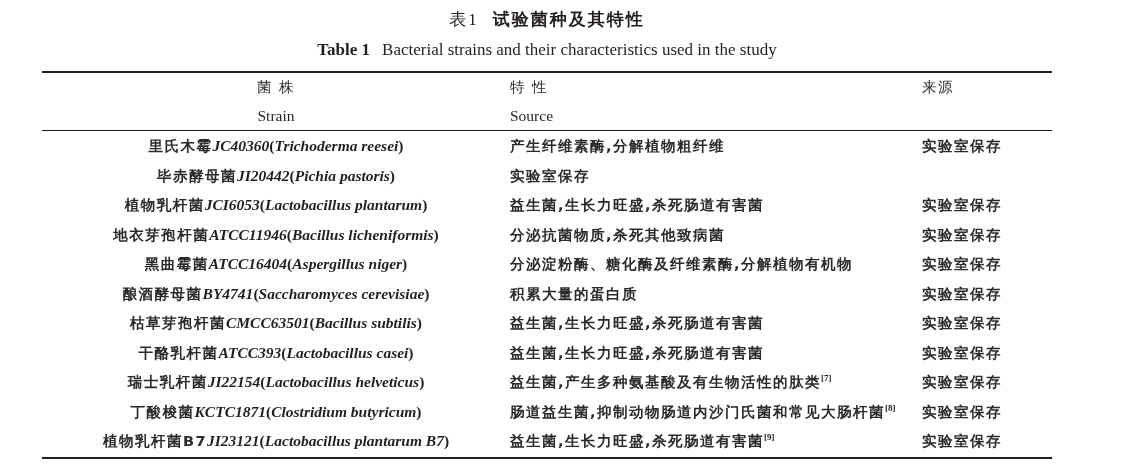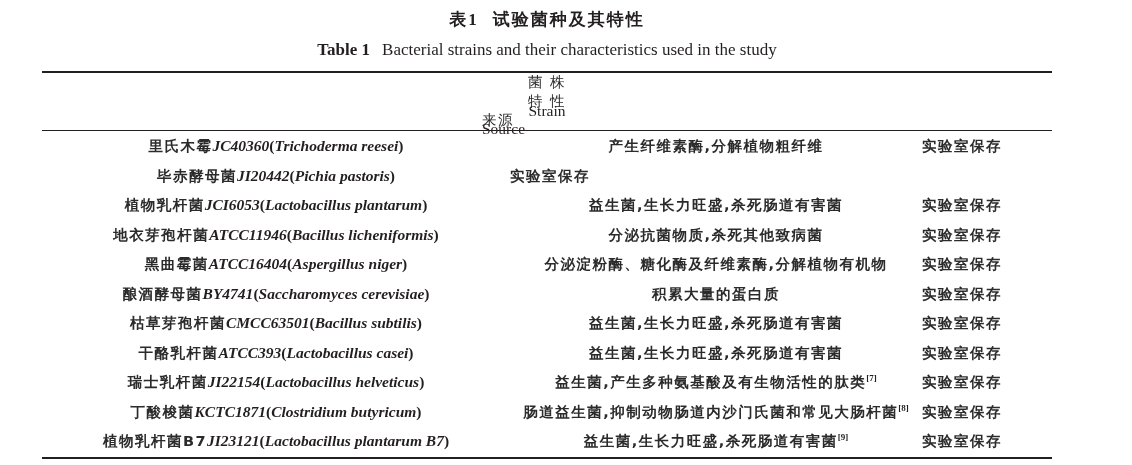--- a/index.html
+++ b/index.html
@@ -6,36 +6,36 @@
     body {
       width: 1132px; height: 465px; position: relative; overflow: hidden;
       color: #231f20;
       font-family: "DejaVu Serif", "Liberation Serif", serif;
     }
     .title-cn {
       position: absolute; left: 0; width: 1094px; top: 8px;
       text-align: center; font-size: 17px; font-weight: bold; letter-spacing: 2px;
       font-family: "DejaVu Sans", "Liberation Sans", sans-serif;
     }
-    .title-cn .num { font-weight: bold; font-family: "Liberation Serif", serif; margin-right: 14px; }
+    .title-cn .num { font-weight: normal; font-family: "Liberation Serif", serif; margin-right: 14px; }
     .title-en {
       position: absolute; left: 0; width: 1094px; top: 40px;
       text-align: center; font-size: 17px;
       font-family: "Liberation Serif", serif;
     }
     .title-en .lbl { font-weight: bold; margin-right: 12px; }
     .table {
       position: absolute; left: 42px; width: 1010px; top: 71px;
       border-top: 2px solid #231f20; border-bottom: 2px solid #231f20;
     }
     .row { display: flex; height: 29.5px; align-items: center; }
     .head { border-bottom: 1.3px solid #231f20; }
-    .head .row { height: 28.5px; flex-direction: column; }
+    .head .row { height: 28.5px; }
     .c1 { width: 468px; text-align: center; }
-    .c2 { width: 412px; text-align: center; }
+    .c2 { width: 412px; }
     .c3 { width: 130px; text-align: left; }
     .cell { font-size: 15px; white-space: nowrap; font-family: "Liberation Serif", "DejaVu Serif", serif; }
     .cn { letter-spacing: 1.5px; font-family: "DejaVu Sans", sans-serif; font-size: 14.5px; color: #2b2b2b; }
     .en { font-family: "Liberation Serif", serif; font-size: 15.5px; }
     .it { font-style: italic; font-family: "Liberation Serif", serif; font-size: 15.5px; }
     sup { font-size: 9px; vertical-align: 6px; font-family: "Liberation Serif", serif; }
     .body-rows { padding-top: 1px; font-weight: bold; }
   </style>
 </head>
 <body>

